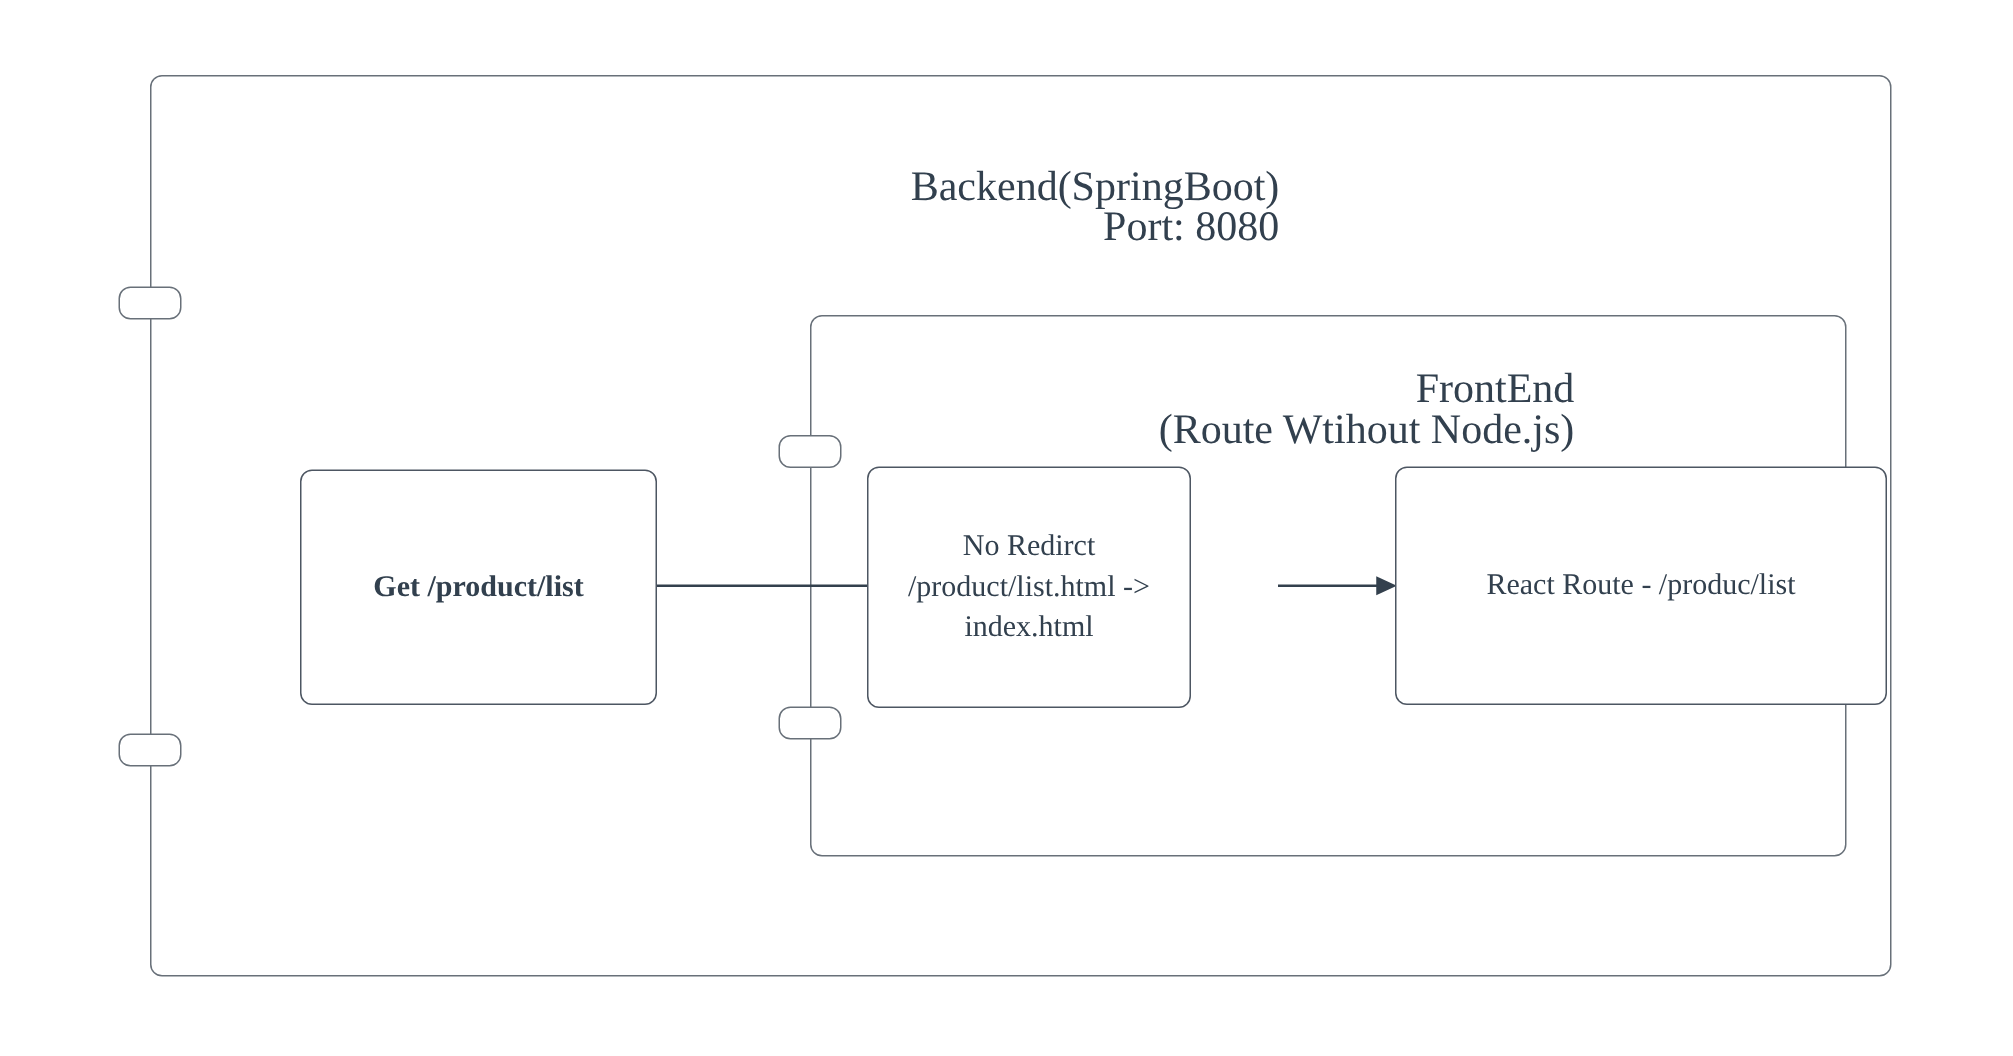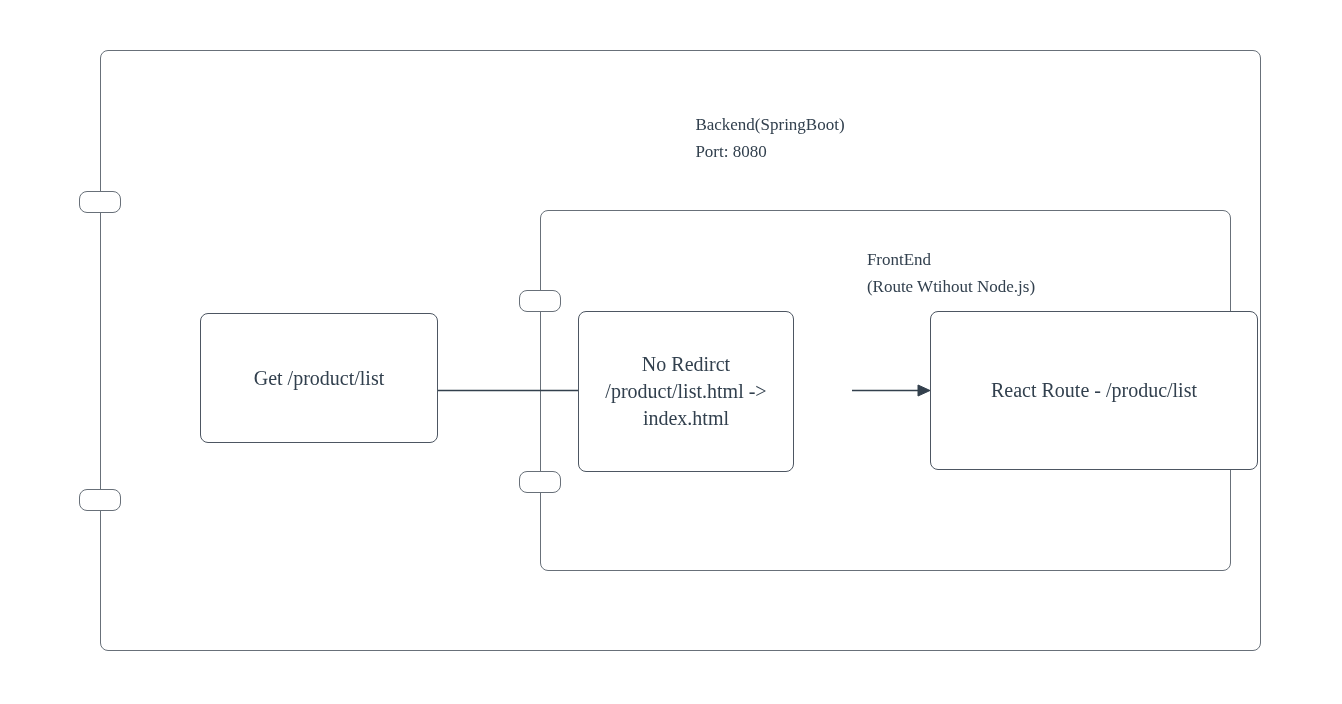--- a/index.html
+++ b/index.html
@@ -21,43 +21,42 @@
     border: 1px solid var(--container_border, #687079);
     border-radius: 8px;
     background: transparent;
     box-sizing: border-box;
   }
   .container-box.outer { left: 100px; top: 50px; width: 1161px; height: 601px; }
   .container-box.inner { left: 540px; top: 210px; width: 691px; height: 361px; }
   .diagram-label {
     position: absolute;
     transform: translateX(-50%);
-    text-align: left;
-    font-size: 17px;
+    text-align: right;
+    font-size: 28px;
     line-height: 27px;
     white-space: pre-line;
-    margin-left: 40px;
   }
   .diagram-label.outer-label { left: 730px; top: 111px; }
   .diagram-label.inner-label { left: 911px; top: 246px; }
   .node {
     position: absolute;
     border: 1.4px solid var(--node_border, #4d5662);
     border-radius: 8px;
     background: #ffffff;
     box-sizing: border-box;
     display: flex;
     align-items: center;
     justify-content: center;
     text-align: center;
     font-size: 20px;
     line-height: 27px;
     white-space: pre-line;
   }
-  .node.n1 { left: 200px; top: 313px; width: 238px; height: 130px; }
+  .node.n1 { left: 200px; top: 313px; width: 238px; height: 157px; font-weight: bold; }
   .node.n2 { left: 578px; top: 311px; width: 216px; height: 161px; }
   .node.n3 { left: 930px; top: 311px; width: 328px; height: 159px; }
   .pill {
     position: absolute;
     width: 42px;
     height: 22px;
     border: 1px solid var(--container_border, #687079);
     border-radius: 8px;
     background: #ffffff;
     box-sizing: border-box;

